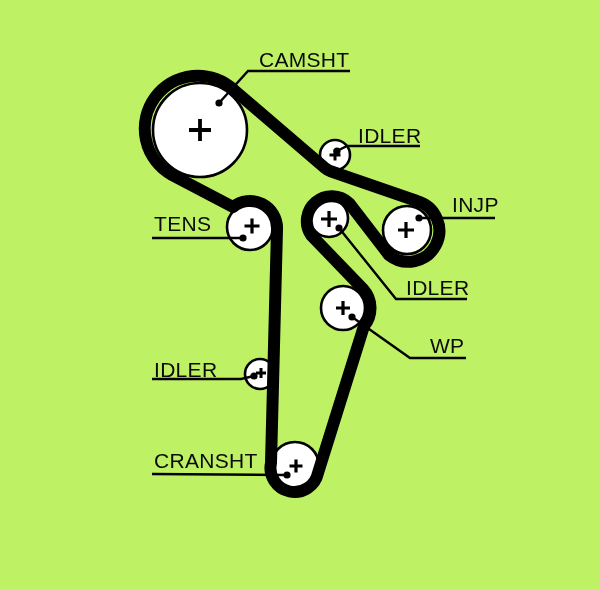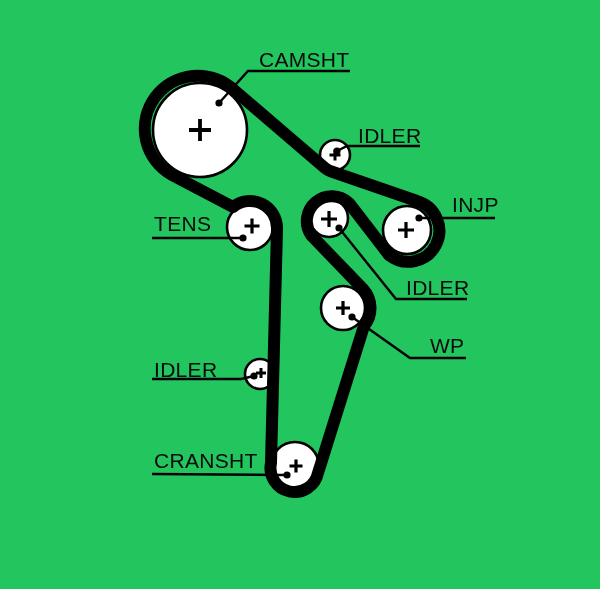--- a/index.html
+++ b/index.html
@@ -4,21 +4,21 @@
 <style>
   html, body {
     margin: 0;
     padding: 0;
     background: #ffffff;
   }
   .stage {
     position: relative;
     width: 600px;
     height: 589px;
-    background: #22c55e;
+    background: #bef264;
     overflow: hidden;
   }
   svg { display: block; }
   .pulley {
     fill: #ffffff;
     stroke: #000000;
     stroke-width: 2.6;
   }
   .belt {
     fill: none;

